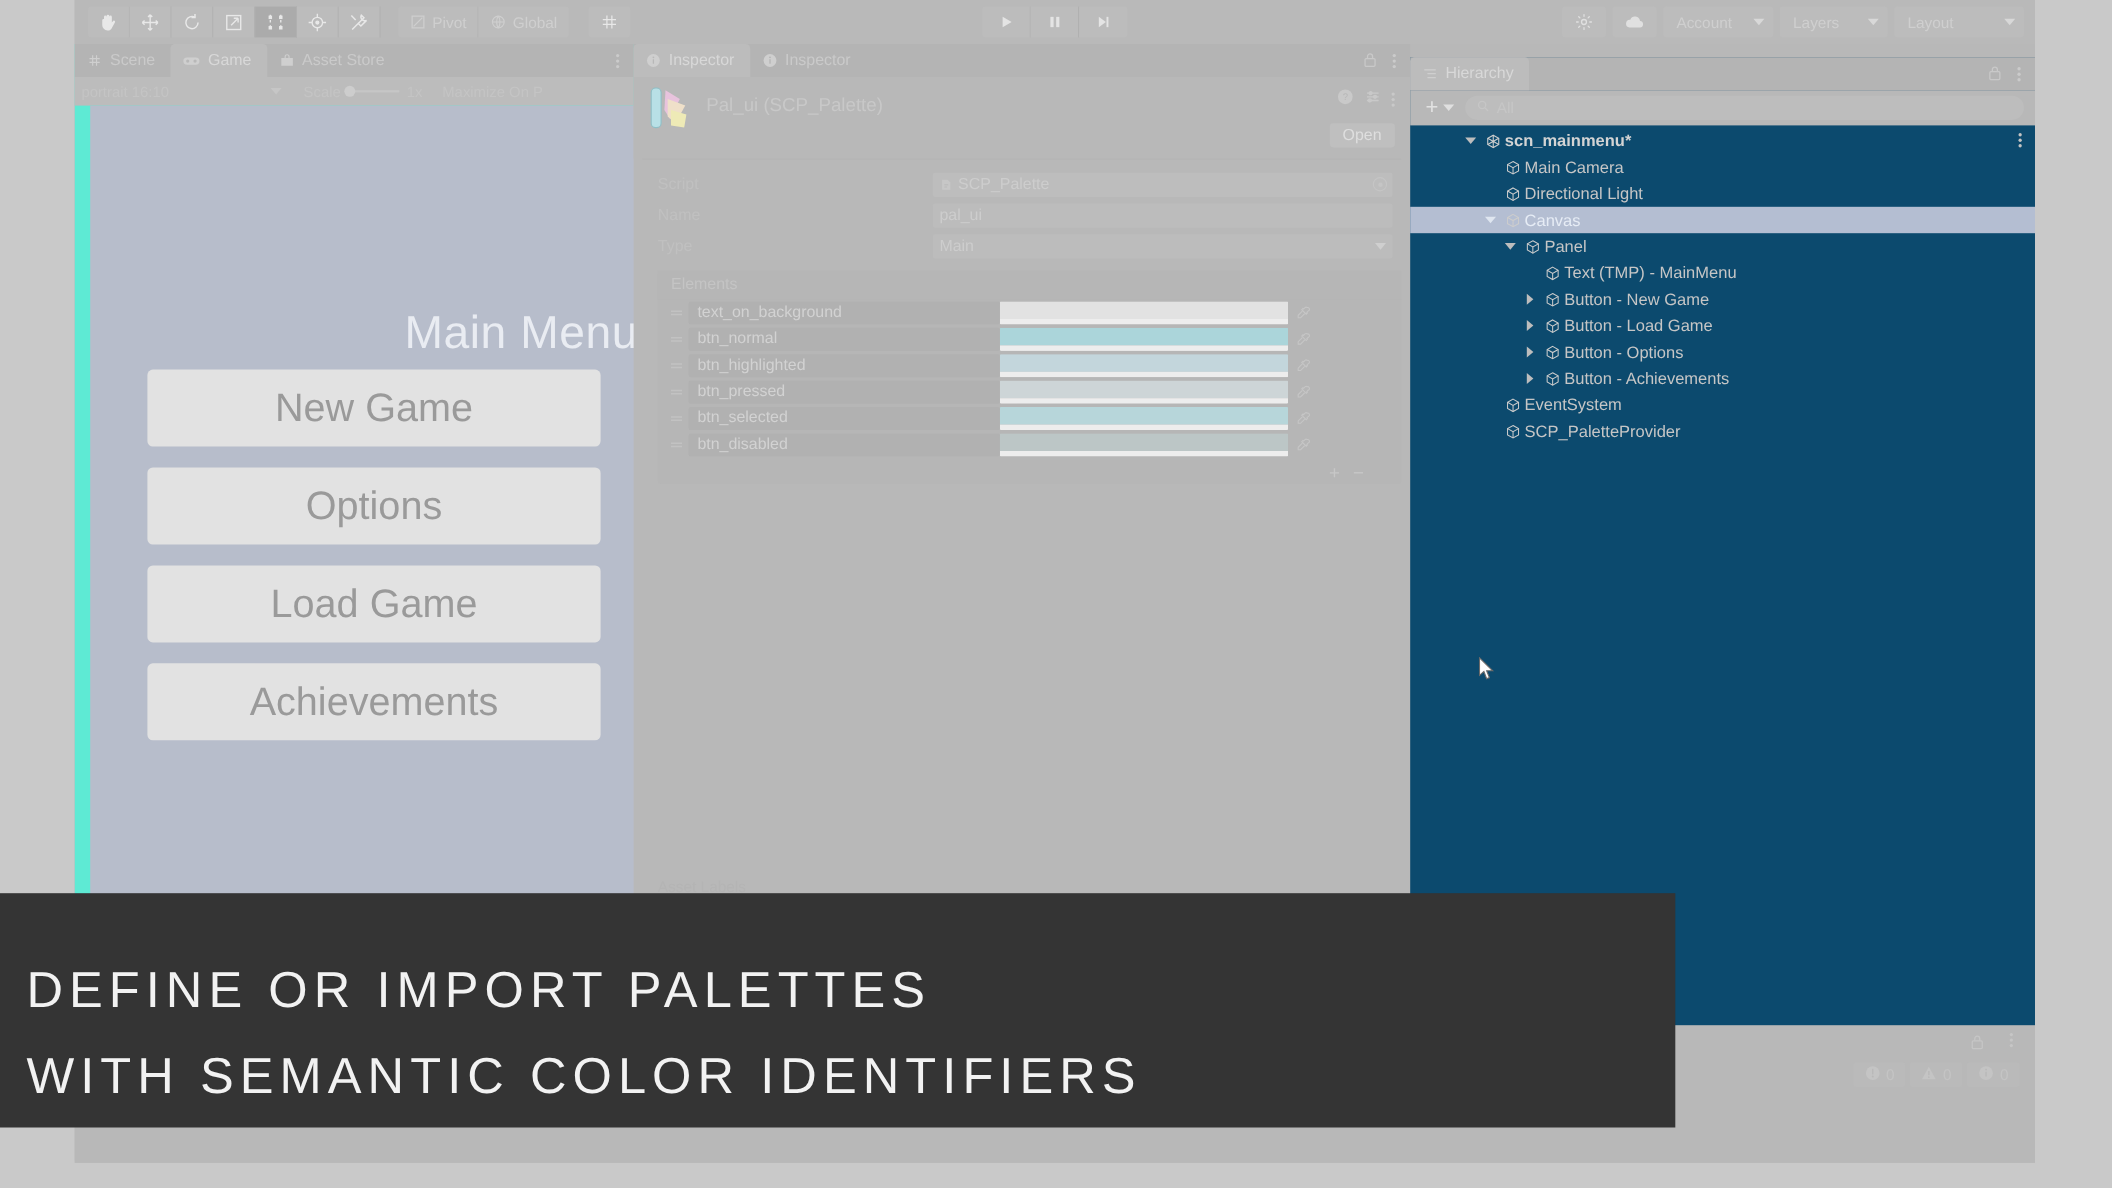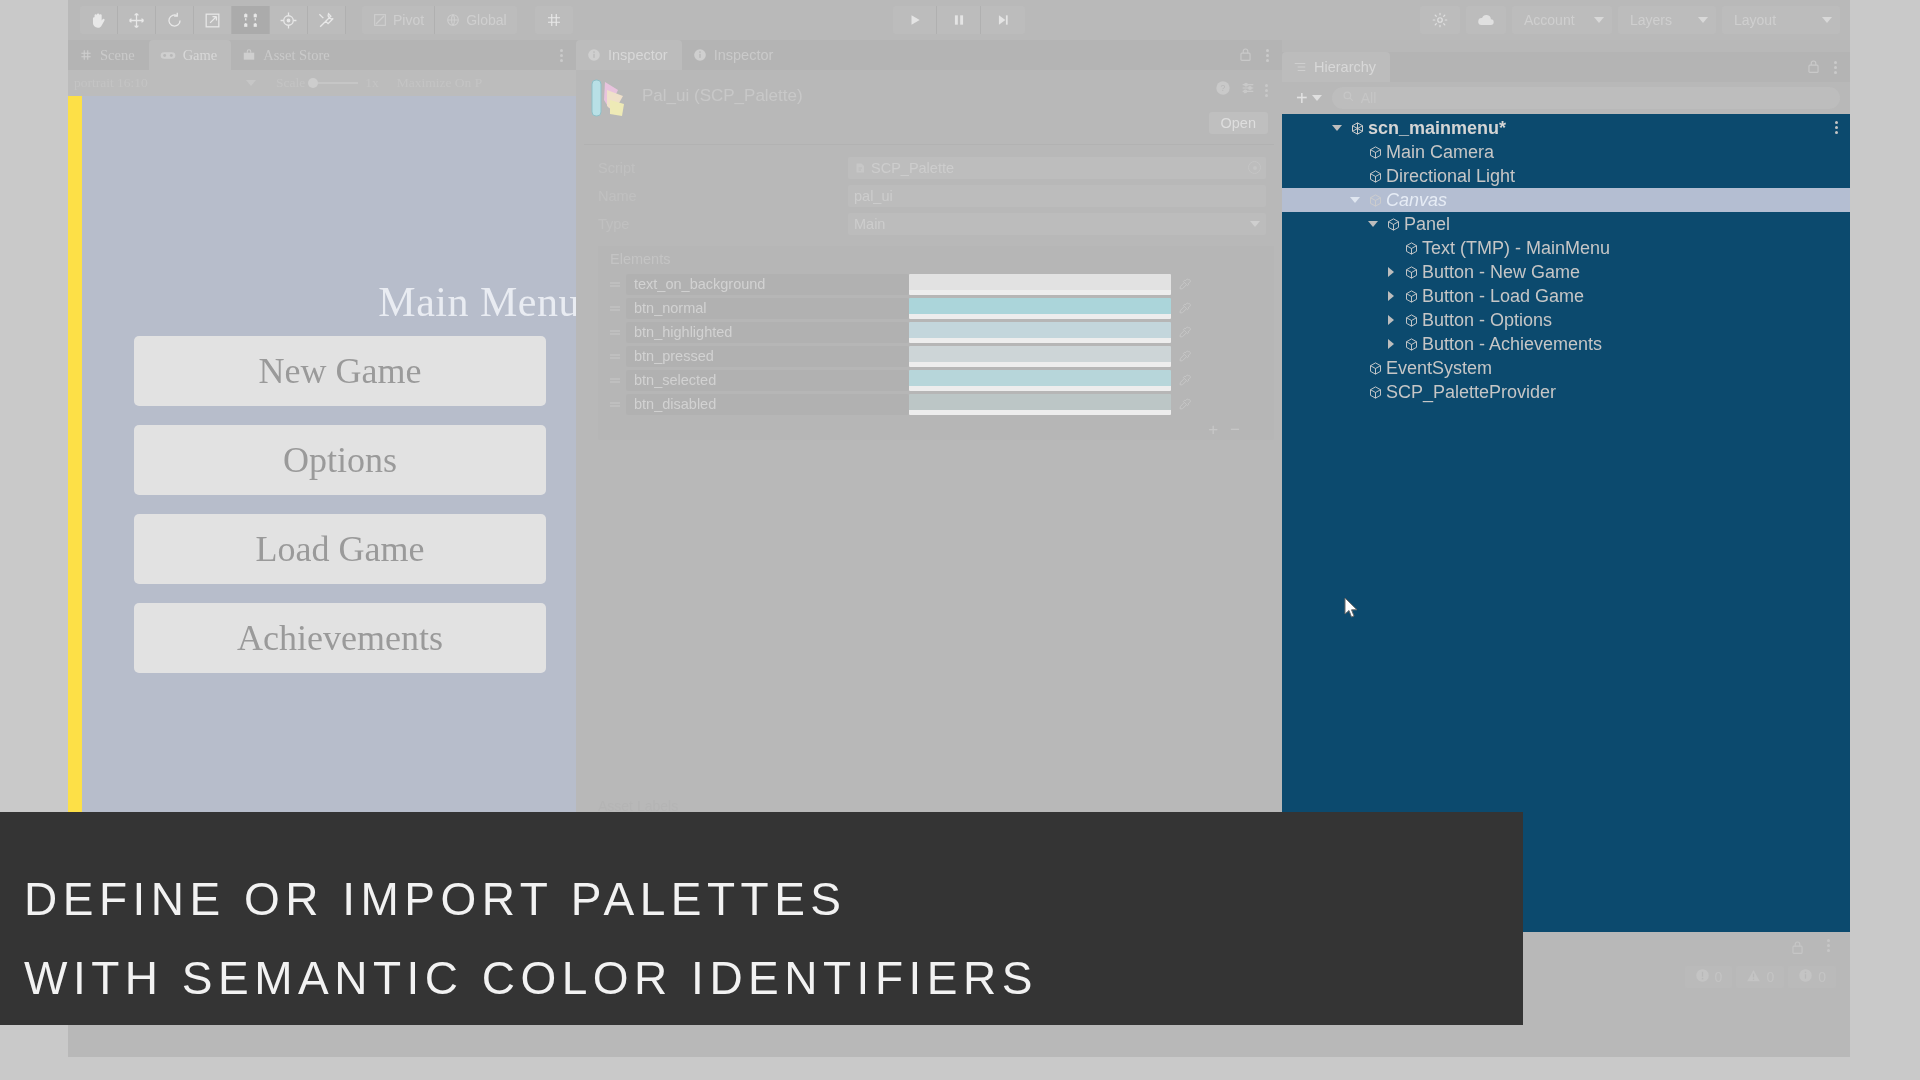--- a/index.html
+++ b/index.html
@@ -100,21 +100,21 @@
   .tab-icon { display:flex; align-items:center; color:#cfcfcf; }
   .kebab {
     position:absolute; right:8px; top:6px;
     width:14px; height:18px;
     display:flex; flex-direction:column; align-items:center; justify-content:center; gap:2px;
   }
   .kebab i { width:3px;height:3px;border-radius:50%;background:#cbcbcb; display:block;}
   .lock-ico { position:absolute; right:30px; top:7px; color:#c9c9c9;}
 
   
-  #gamePanel { left:60px; top:40px; width:508px; height:890px; background:#fde047;font-family:Liberation Serif, serif; }
+  #gamePanel { left:60px; top:40px; width:508px; height:890px; background:#5eead4; }
   .game-toolbar {
     height:26px; display:flex; align-items:center;
     background:#bcbcbc; font-size:13.5px; color:#c4c4c4; padding-left:6px; gap:0;
   }
   .gt-aspect { width:190px; display:flex; align-items:center; justify-content:space-between; padding-right:8px;}
   .gt-scale  { display:flex; align-items:center; gap:7px; padding-left:12px; }
   .slider-track { width:46px; height:2px; background:#c6c6c6; position:relative; }
   .slider-knob  { position:absolute; left:-4px; top:-4px; width:10px;height:10px;border-radius:50%;background:#cdcdcd; }
   .gt-max { padding-left:18px; }
 
@@ -217,23 +217,23 @@
     padding:0 4px;
   }
   .search-box {
     flex:1; height:22px; background:#bdbdbd; border-radius:11px;
     display:flex; align-items:center; gap:6px; padding:0 10px;
     color:#c6c6c6; font-size:14px;
   }
   .hier-tree { padding-top:2px; }
   .tree-row {
     height:24px; display:flex; align-items:center;
-    font-size:18px; color:#c6c6c6; position:relative;
-  }
-  .tree-row.selected { background:#b4bed2; color:#e6ecf5;font-style:italic; }
+    font-size:15px; color:#c6c6c6; position:relative;
+  }
+  .tree-row.selected { background:#b4bed2; color:#e6ecf5; }
   .tree-row.scene { color:#d4d4d4; font-weight:bold; }
   .tw { width:18px; display:flex; align-items:center; justify-content:center; }
   .tri-down { width:0;height:0;border-left:5px solid transparent;border-right:5px solid transparent;border-top:6px solid #bdbdbd;}
   .tri-right{ width:0;height:0;border-top:5px solid transparent;border-bottom:5px solid transparent;border-left:6px solid #bdbdbd;}
   .go-ico { width:22px; display:flex; align-items:center; justify-content:center; color:#cdcdcd;}
   .tree-kebab { position:absolute; right:12px; top:5px; display:flex; flex-direction:column; gap:2px; }
   .tree-kebab i { width:3px;height:3px;border-radius:50%;background:#c4c4c4; display:block;}
 
   
   #bottomPanel {

